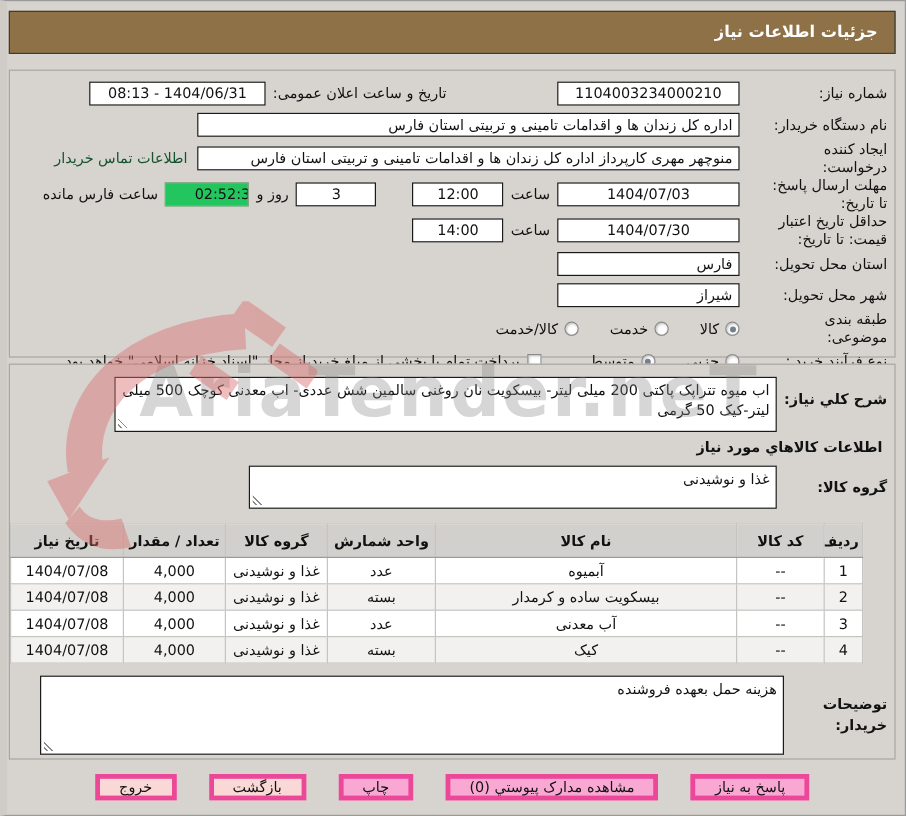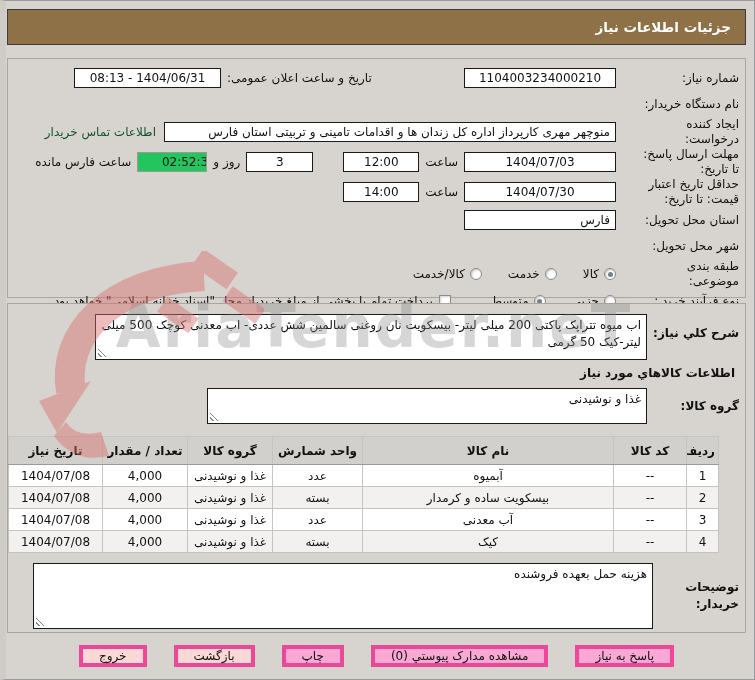--- a/index.html
+++ b/index.html
@@ -88,20 +88,21 @@
     <div class="frow">
       <div class="lbl">شماره نیاز:</div>
       <div class="ibox w152 center">1104003234000210</div>
       <div style="flex:1"></div>
       <div class="small-lbl">تاریخ و ساعت اعلان عمومی:</div>
       <div class="ibox w147 center" style="margin-left:60px">1404/06/31 - 08:13</div>
     </div>
 
     <div class="frow">
       <div class="lbl">نام دستگاه خریدار:</div>
+      <div class="ibox w452">اداره کل زندان ها و اقدامات تامینی و تربیتی استان فارس</div>
     </div>
 
     <div class="frow">
       <div class="lbl">ایجاد کننده درخواست:</div>
       <div class="ibox w452">منوچهر مهری کارپرداز اداره کل زندان ها و اقدامات تامینی و تربیتی استان فارس</div>
       <span class="link">اطلاعات تماس خریدار</span>
     </div>
 
     <div class="frow" style="min-height:30px">
       <div class="lbl">مهلت ارسال پاسخ: تا تاریخ:</div>
@@ -121,20 +122,21 @@
       <div class="ibox w76 center">14:00</div>
     </div>
 
     <div class="frow">
       <div class="lbl">استان محل تحویل:</div>
       <div class="ibox w152">فارس</div>
     </div>
 
     <div class="frow">
       <div class="lbl">شهر محل تحویل:</div>
+      <div class="ibox w152">شیراز</div>
     </div>
 
     <div class="frow" style="min-height:22px">
       <div class="lbl">طبقه بندی موضوعی:</div>
       <span class="radio checked"></span>
       <span class="rlbl">کالا</span>
       <span class="radio"></span>
       <span class="rlbl">خدمت</span>
       <span class="radio"></span>
       <span class="rlbl">کالا/خدمت</span>

